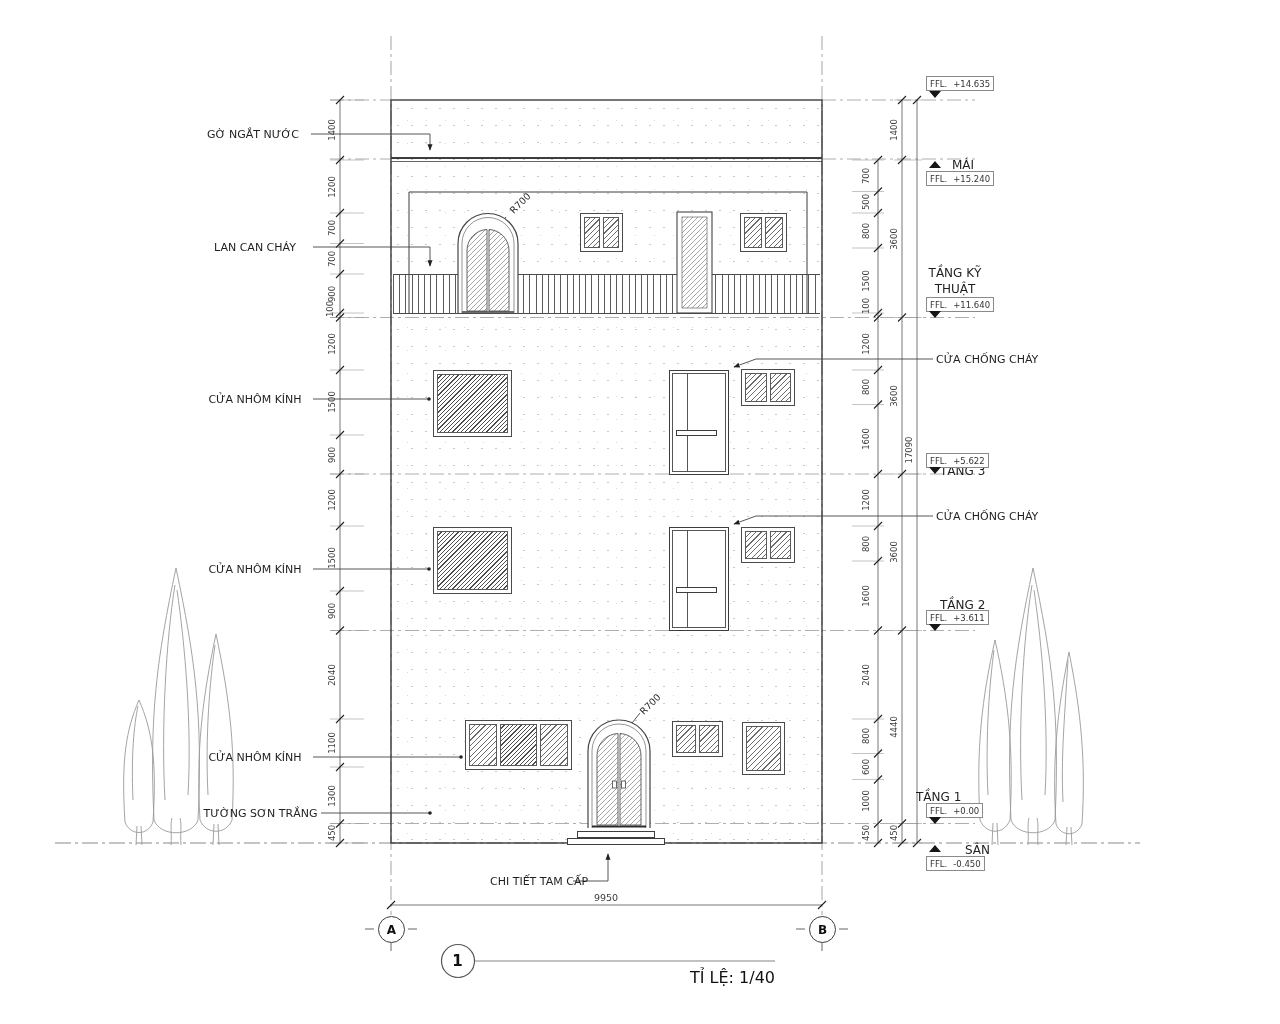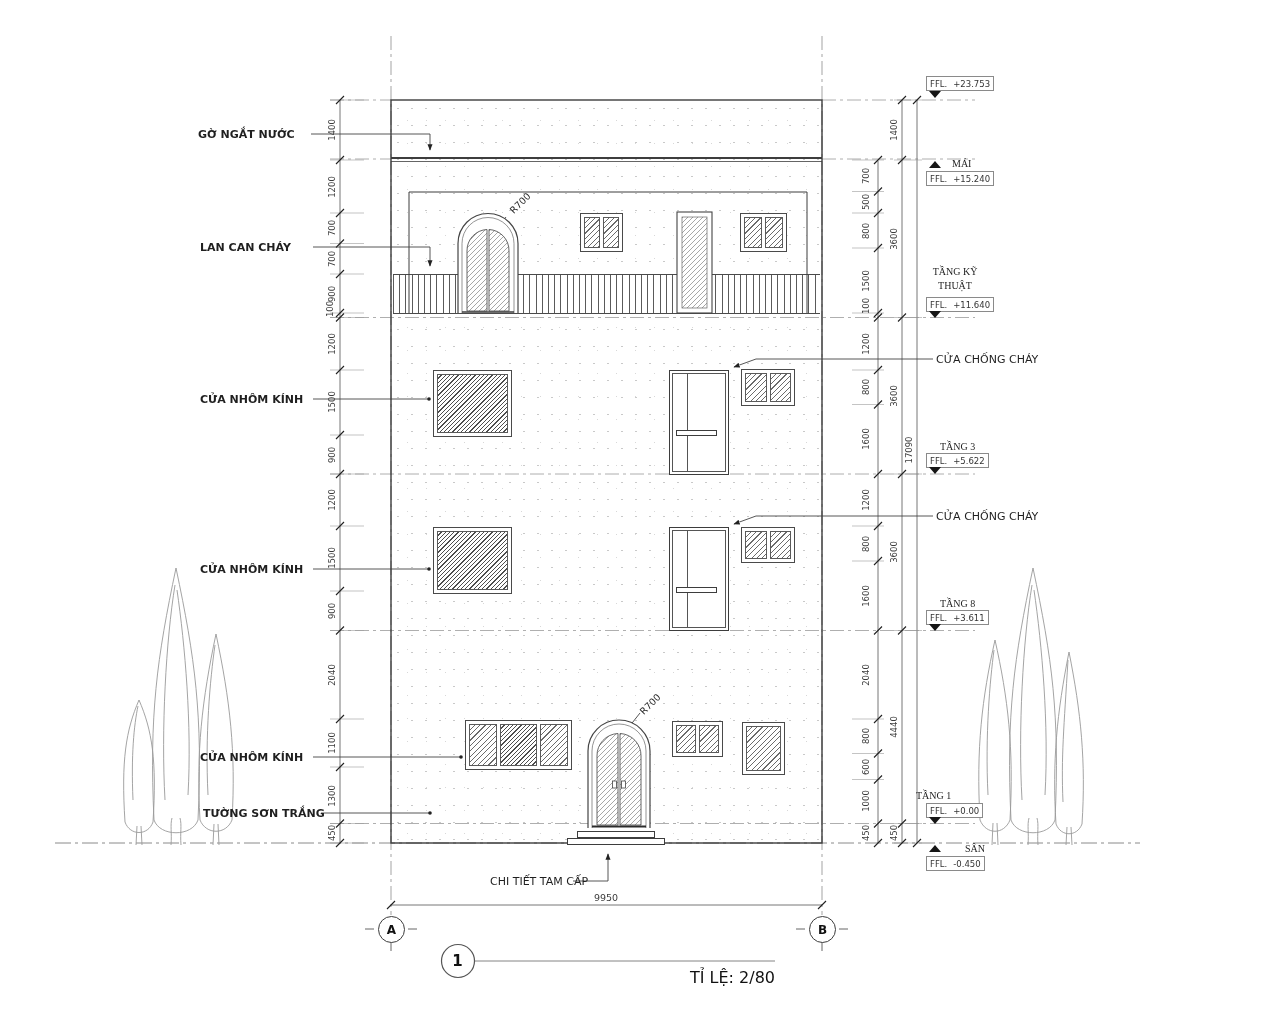--- a/index.html
+++ b/index.html
@@ -21,29 +21,29 @@
     background-image:repeating-linear-gradient(135deg,transparent 0 3px,#6b6b6b 3px 3.8px);}
   .wf .pane.dense{background-image:repeating-linear-gradient(135deg,transparent 0 2.1px,#4d4d4d 2.1px 3px);}
   
   .fd{position:absolute;background:#fff;border:1.6px solid #3d3d3d;box-sizing:border-box;}
   .fd .in{position:absolute;inset:2px;border:.9px solid #555;}
   .fd .dv{position:absolute;top:3px;bottom:3px;left:17px;width:1px;background:#555;}
   .fd .bar{position:absolute;left:6px;right:11px;height:4px;border:1px solid #3d3d3d;background:#fff;}
   .step{position:absolute;background:#fff;border:1.1px solid #3d3d3d;box-sizing:border-box;}
   
   .lbl{position:absolute;font-size:11px;color:#1f1f1f;white-space:nowrap;transform:translateY(-50%);}
-  .lbl.r{text-align:left;font-weight:bold;}
+  .lbl.r{text-align:center;}
   .dim{position:absolute;font-size:8.5px;color:#3c3c3c;white-space:nowrap;
        transform:translate(-50%,-50%) rotate(-90deg);}
   .dimh{position:absolute;font-size:9.5px;color:#3c3c3c;white-space:nowrap;transform:translate(-50%,-50%);}
   .rad{position:absolute;font-size:9.5px;color:#2a2a2a;white-space:nowrap;transform:translate(-50%,-50%) rotate(-45deg);}
   
   .ffl{position:absolute;display:inline-flex;align-items:center;gap:6px;border:.9px solid #8a8a8a;
        background:#fff;font-size:8.5px;color:#333;padding:1px 3px;height:11px;white-space:nowrap;}
-  .lvl-name{position:absolute;font-size:10px;font-weight:500;color:#1e1e1e;white-space:nowrap;font-family:Liberation Serif, serif;}
+  .lvl-name{position:absolute;font-size:12px;font-weight:500;color:#1e1e1e;white-space:nowrap;}
   .lvl-name.wrap{white-space:normal;width:58px;text-align:center;line-height:1.35;}
   .tri-d{position:absolute;width:0;height:0;border-left:6px solid transparent;border-right:6px solid transparent;border-top:7px solid #161616;}
   .tri-u{position:absolute;width:0;height:0;border-left:6px solid transparent;border-right:6px solid transparent;border-bottom:7px solid #161616;}
   
   .bub{position:absolute;width:25px;height:25px;border:1.2px solid #3d3d3d;border-radius:50%;background:#fff;
        display:flex;align-items:center;justify-content:center;font-size:12px;font-weight:bold;color:#111;}
   .bub.big{width:33px;height:33px;font-size:15px;border-color:#555;}
   .ttl{position:absolute;font-size:26px;font-weight:bold;color:#0f0f0f;letter-spacing:.5px;white-space:nowrap;}
   .scale{position:absolute;font-size:16px;color:#111;white-space:nowrap;}
 </style>
@@ -244,46 +244,46 @@
   <div class="lbl" style="left:490px;top:881px;">CHI TIẾT TAM CẤP</div>
 
   <div class="lbl" style="left:936px;top:359px;">CỬA CHỐNG CHÁY</div>
   <div class="lbl" style="left:936px;top:516px;">CỬA CHỐNG CHÁY</div>
 
   <div class="rad" style="left:520px;top:203px;">R700</div>
   <div class="rad" style="left:650px;top:704px;">R700</div>
 
   <div class="ffl" style="left:926px;top:76px;">
       <span>FFL.</span>
-      <span>+23.753</span>
+      <span>+14.635</span>
     </div>
   <div class="tri-d" style="left:929px;top:91px;"></div>
 
   <div class="tri-u" style="left:929px;top:161px;"></div>
   <div class="lvl-name" style="left:952px;top:158px;">MÁI</div>
   <div class="ffl" style="left:926px;top:171px;">
       <span>FFL.</span>
       <span>+15.240</span>
     </div>
 
   <div class="lvl-name wrap" style="left:926px;top:265px;">TẦNG KỸ THUẬT</div>
   <div class="ffl" style="left:926px;top:297px;">
       <span>FFL.</span>
       <span>+11.640</span>
     </div>
   <div class="tri-d" style="left:929px;top:311px;"></div>
 
-  <div class="lvl-name" style="left:940px;top:441px;">TẦNG 3</div>
+  <div class="lvl-name" style="left:940px;top:464px;">TẦNG 3</div>
   <div class="ffl" style="left:926px;top:453px;">
       <span>FFL.</span>
       <span>+5.622</span>
     </div>
   <div class="tri-d" style="left:929px;top:467px;"></div>
 
-  <div class="lvl-name" style="left:940px;top:598px;">TẦNG 8</div>
+  <div class="lvl-name" style="left:940px;top:598px;">TẦNG 2</div>
   <div class="ffl" style="left:926px;top:610px;">
       <span>FFL.</span>
       <span>+3.611</span>
     </div>
   <div class="tri-d" style="left:929px;top:624px;"></div>
 
   <div class="lvl-name" style="left:916px;top:790px;">TẦNG 1</div>
   <div class="ffl" style="left:926px;top:803px;">
       <span>FFL.</span>
       <span>+0.00</span>
@@ -344,15 +344,15 @@
   <div class="bub" style="left:378px;top:916px;">
       <span>A</span>
     </div>
   <div class="bub" style="left:809px;top:916px;">
       <span>B</span>
     </div>
 
   <div class="bub big" style="left:441px;top:944px;border:none;background:transparent;">
       <span>1</span>
     </div>
-  <div class="scale" style="left:775px;top:968px;transform:translateX(-100%);">TỈ LỆ: 2/80</div>
+  <div class="scale" style="left:775px;top:968px;transform:translateX(-100%);">TỈ LỆ: 1/40</div>
 
 </div>
 
 </body></html>

